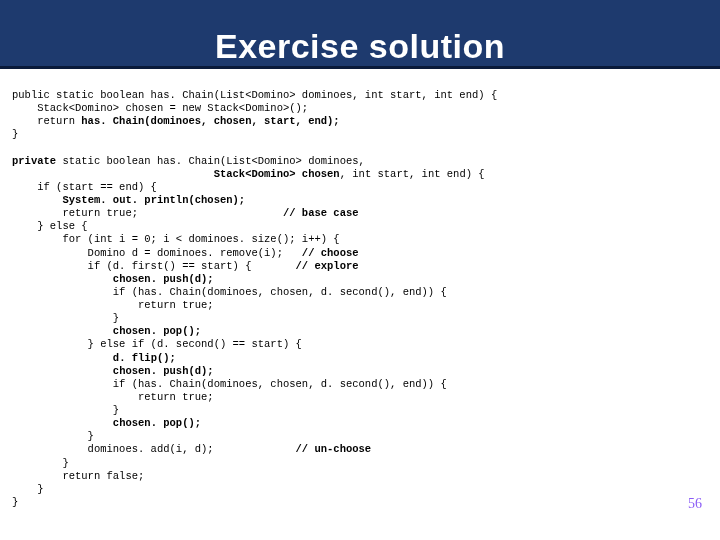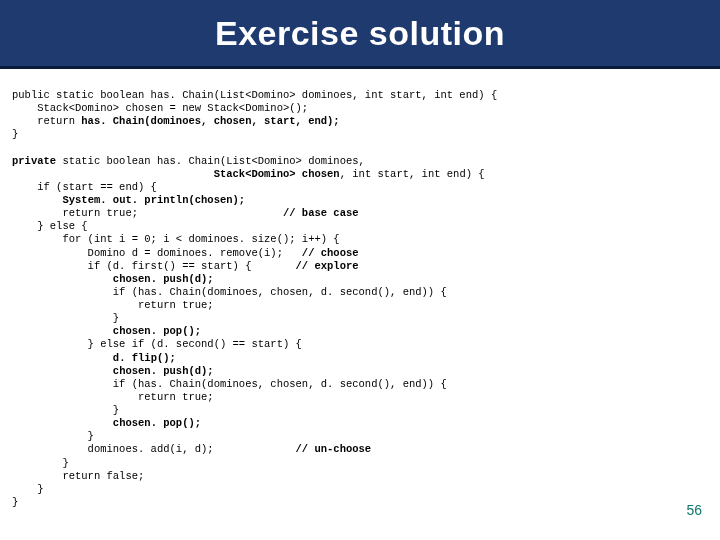--- a/index.html
+++ b/index.html
@@ -15,21 +15,21 @@
     width: 720px;
     height: 540px;
     position: relative;
     box-sizing: border-box;
   }
   .title-bar {
     background: #1e3a6e;
     border-bottom: 3px solid #0a1a3a;
     height: 66px;
     display: flex;
-    align-items: center;
+    align-items: flex-end;
     justify-content: center;
   }
   .title {
     color: #fff;
     font-weight: bold;
     font-size: 34px;
     letter-spacing: 0.5px;
   }
   .code-area {
     padding: 20px 12px 0 12px;
@@ -40,24 +40,24 @@
     font-size: 10.5px;
     line-height: 1.25;
     white-space: pre;
     color: #000;
   }
   .kw { font-weight: bold; }
   .cm { font-weight: bold; }
   .page-num {
     position: absolute;
     right: 18px;
-    bottom: 22px;
+    bottom: 28px;
     font-size: 14px;
-    color: #0f766e;
-    font-family: Liberation Sans, sans-serif;
+    color: #8b5cf6;
+    font-family: Liberation Serif, serif;
   }
 </style>
 </head>
 <body>
 
 <div class="slide">
   <div class="title-bar">
     <div class="title">Exercise solution</div>
   </div>
 

